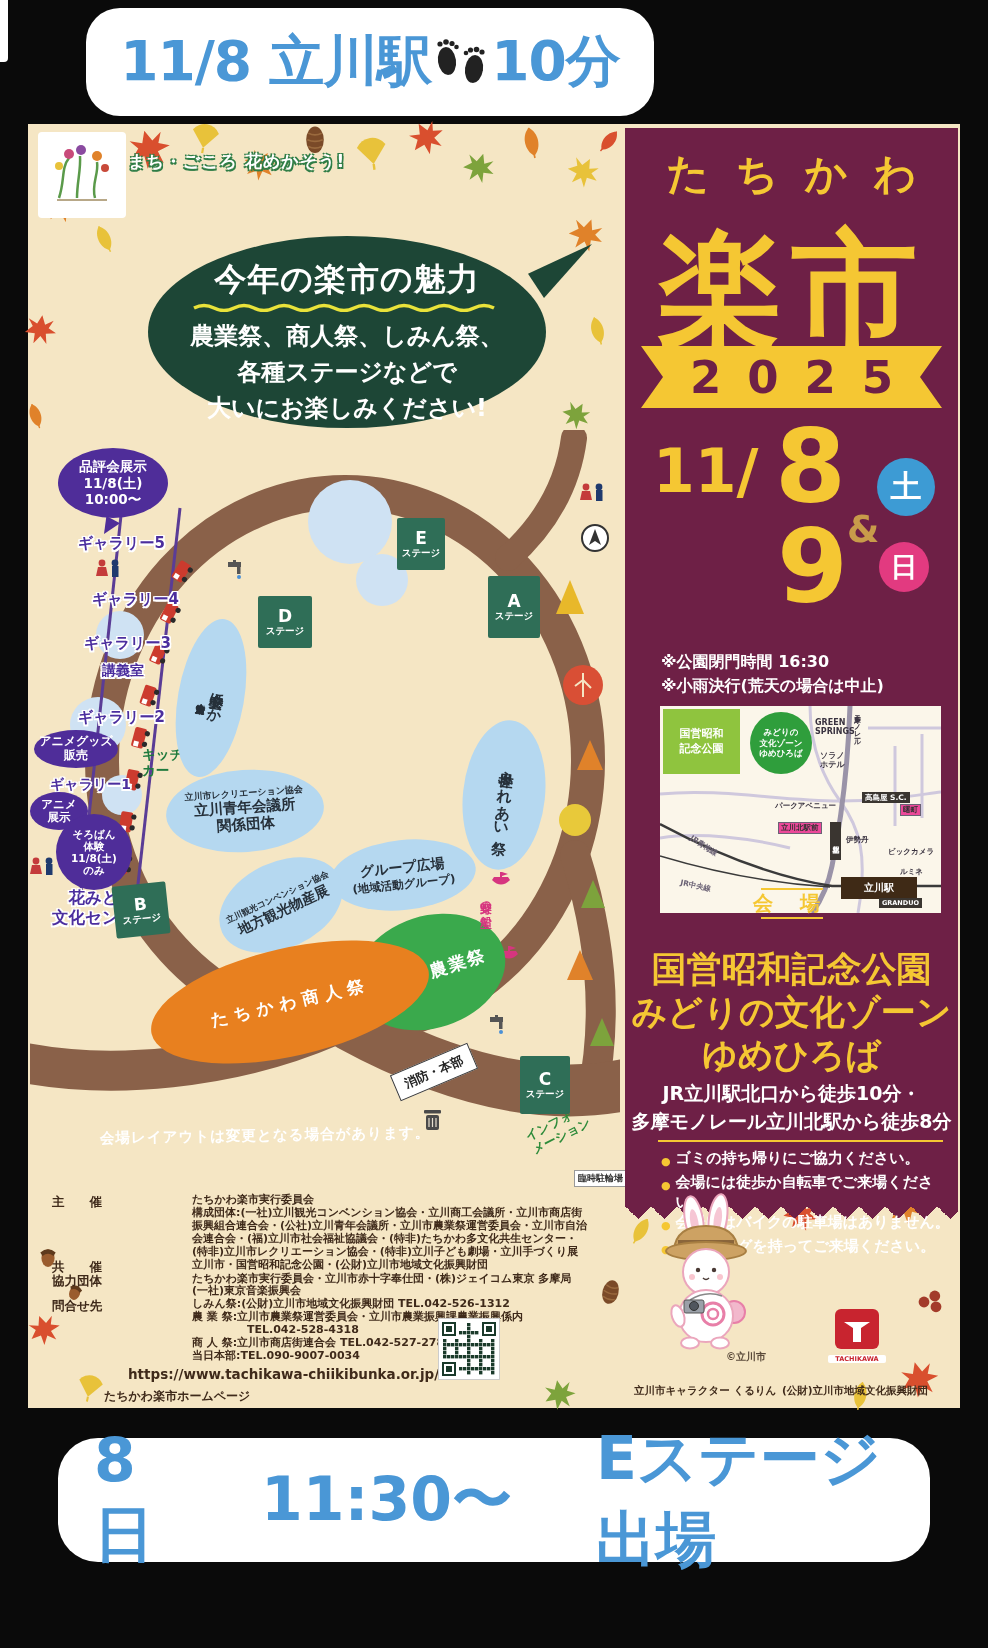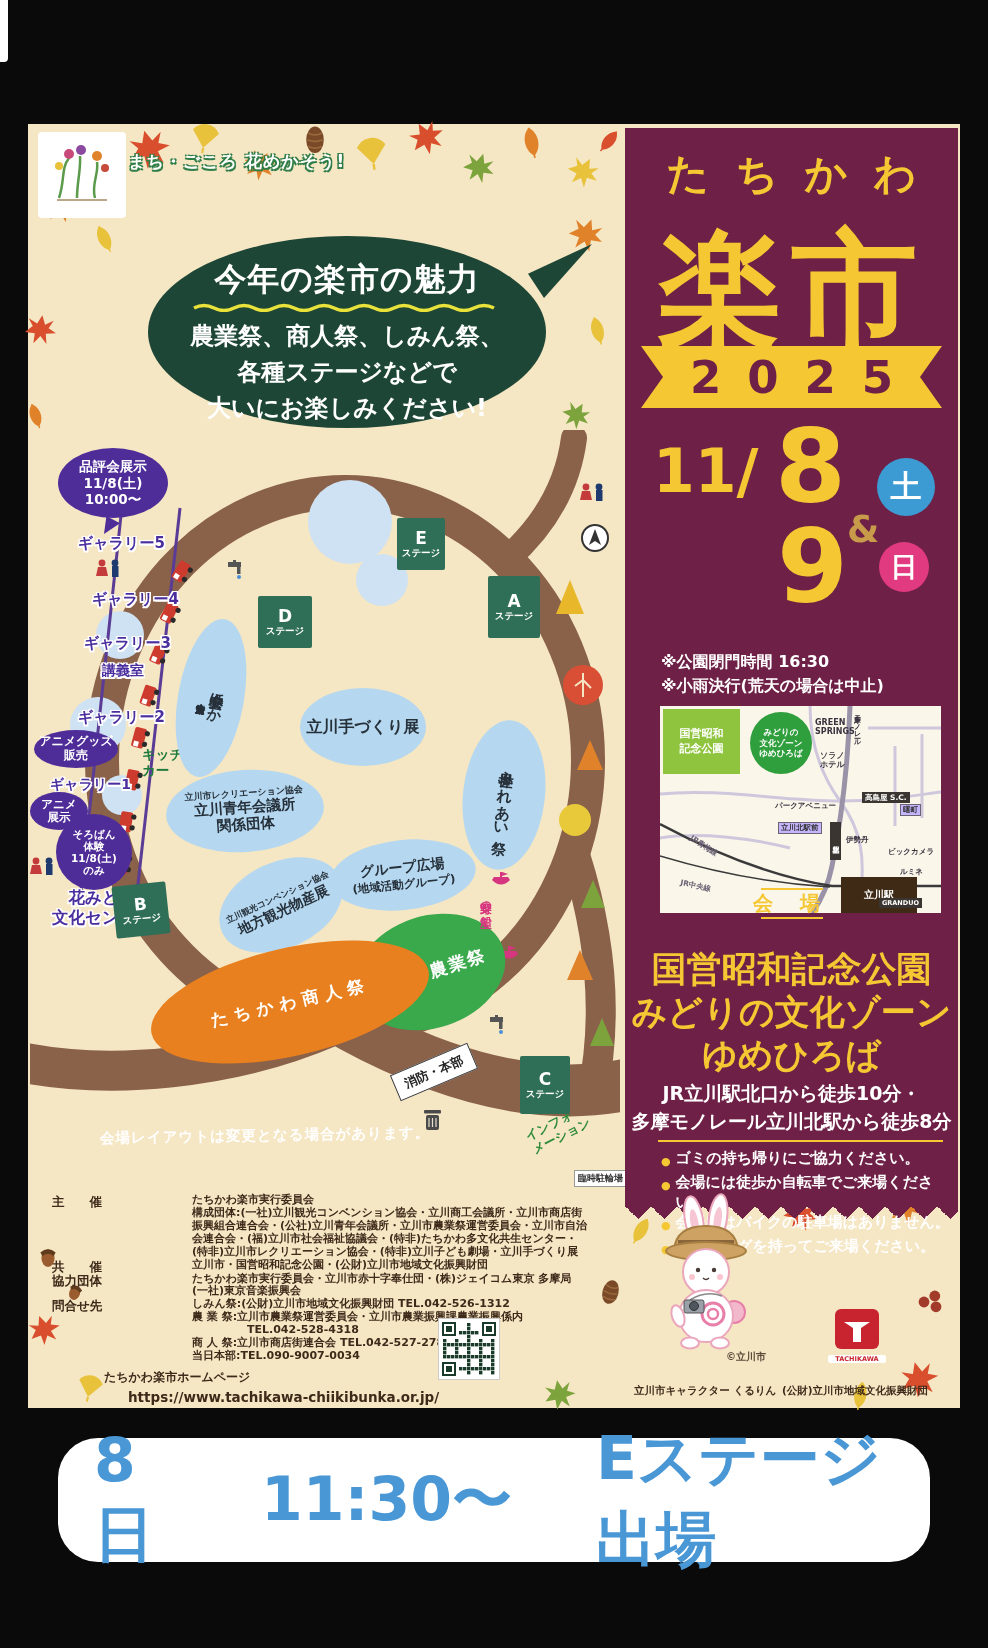--- a/index.html
+++ b/index.html
@@ -24,21 +24,21 @@
   .vt{writing-mode:vertical-rl;text-orientation:upright;}
   .panel{background:#6e2046;}
   .yellow{color:#f5c733;}
   .teeth{position:absolute;left:0;right:0;bottom:-13px;height:13px;
      background:conic-gradient(from -45deg at 50% 100%, #6e2046 90deg, transparent 0) 0 0/26px 13px repeat-x;}
   .ribbon{background:#f5c733;color:#6e2046;font-weight:800;
      clip-path:polygon(0 0,100% 0,calc(100% - 22px) 50%,100% 100%,0 100%,22px 50%);}
   .bullet{display:flex;align-items:flex-start;color:#fff;font-weight:700;font-size:15px;line-height:20px;}
   .bullet::before{content:"●";color:#f5c733;font-size:11px;margin:4px 5px 0 0;}
   .mini{position:absolute;color:#3a3340;font-weight:700;white-space:pre-line;line-height:1.15;}
-  .minibox{position:absolute;background:#c4b5fd;border:1px solid #6b6275;color:#333;font-weight:700;
+  .minibox{position:absolute;background:#ec4899;border:1px solid #6b6275;color:#333;font-weight:700;
            padding:0 2px;white-space:nowrap;}
   .minidark{position:absolute;background:#3a3530;color:#fff;font-weight:700;padding:1px 3px;
             white-space:nowrap;text-align:center;}
   .frow{display:flex;color:#3f2a1a;}
   .flabel{width:140px;flex:none;font-weight:800;font-size:12.5px;line-height:13px;padding-top:1px;}
   .fbody{font-size:11px;line-height:12.9px;font-weight:600;white-space:pre-line;width:420px;}
 </style>
 </head>
 <body>
 
@@ -360,21 +360,20 @@
     <span style="font-size:17px;">C</span>
       <span style="font-size:9.5px;">ステージ</span>
     </div>
 
   <div class="abs be" style="left:178px;top:618px;width:66px;height:160px;transform:rotate(10deg);">
     <div class="vt" style="height:150px;">
       <span style="display:block;font-size:14px;">安全安心ほか</span>
       <span style="display:block;font-size:9.5px;">立川市自治会連合会</span>
     </div>
   </div>
-  <div class="abs be" style="left:300px;top:688px;width:126px;height:78px;font-size:16px;">立川手づくり展</div>
   <div class="abs be" style="left:463px;top:720px;width:82px;height:150px;transform:rotate(6deg);">
     <div class="vt" style="height:140px;font-size:15px;">世界ふれあい祭</div>
   </div>
   <div class="abs be" style="left:166px;top:770px;width:158px;height:82px;transform:rotate(-4deg);line-height:1.2;">
     <span style="font-size:9px;">立川市レクリエーション協会</span>
     <span style="font-size:14.5px;">立川青年会議所</span>
     <span style="font-size:14.5px;">関係団体</span>
   </div>
   <div class="abs be" style="left:330px;top:840px;width:146px;height:70px;transform:rotate(-6deg);line-height:1.25;">
     <span style="font-size:14px;">グループ広場</span>
@@ -435,21 +434,21 @@
       <div class="minidark pre" style="left:202px;top:86px;font-size:7.5px;line-height:1.2;">高島屋
 S.C.</div>
       <div class="minibox" style="left:240px;top:98px;font-size:7.5px;">曙町</div>
       <div class="minibox" style="left:118px;top:116px;font-size:7.5px;">立川北駅前</div>
       <div class="minidark vt" style="left:170px;top:116px;height:34px;font-size:6.5px;padding:2px 1px;">立川北駅</div>
       <div class="mini" style="left:186px;top:130px;font-size:7.5px;">伊勢丹</div>
       <div class="mini" style="left:228px;top:142px;font-size:7.5px;">ビックカメラ</div>
       <div class="mini" style="left:240px;top:162px;font-size:7.5px;">ルミネ</div>
       <div class="mini" style="left:28px;top:136px;font-size:7.5px;transform:rotate(33deg);color:#6b6275;">JR青梅線</div>
       <div class="mini" style="left:20px;top:176px;font-size:7.5px;transform:rotate(12deg);color:#6b6275;">JR中央線</div>
-      <div class="abs flexc" style="left:181px;top:171px;width:76px;height:36px;background:#3f2a16;color:#fff;font-weight:700;font-size:10px;">立川駅</div>
+      <div class="abs flexc" style="left:181px;top:171px;width:76px;height:22px;background:#3f2a16;color:#fff;font-weight:700;font-size:10px;">立川駅</div>
       <div class="minidark" style="left:219px;top:192px;font-size:6.5px;">GRANDUO</div>
     </div>
 
     <div class="abs flexc" style="left:0;top:760px;width:100%;flex-direction:column;">
       <div style="width:62px;height:2px;background:#f5c733;"></div>
       <div class="yellow" style="font-size:20px;font-weight:800;letter-spacing:10px;">会 場</div>
       <div style="width:62px;height:2px;background:#f5c733;"></div>
     </div>
     <div class="abs yellow pre" style="left:0;top:820px;width:100%;text-align:center;font-size:35px;font-weight:800;line-height:1.23;">国営昭和記念公園
 みどりの文化ゾーン
@@ -483,22 +482,22 @@
 (一社)東京音楽振興会</div>
     </div>
     <div class="frow">
       <div class="flabel">問合せ先</div>
       <div class="fbody pre">しみん祭:(公財)立川市地域文化振興財団 TEL.042-526-1312
 農 業 祭:立川市農業祭運営委員会・立川市農業振興課農業振興係内
 　　　　　TEL.042-528-4318
 商 人 祭:立川市商店街連合会 TEL.042-527-2788
 当日本部:TEL.090-9007-0034</div>
     </div>
+    <div style="margin:3px 0 0 76px;font-size:13.5px;font-weight:800;color:#3f2a1a;">https://www.tachikawa-chiikibunka.or.jp/</div>
     <div style="margin:6px 0 0 52px;font-size:12px;font-weight:800;color:#3f2a1a;">たちかわ楽市ホームページ</div>
-    <div style="margin:3px 0 0 76px;font-size:13.5px;font-weight:800;color:#3f2a1a;">https://www.tachikawa-chiikibunka.or.jp/</div>
   </div>
 
   <svg class="abs" style="left:438px;top:1318px;background:#fff;border:1px solid #ccc;" width="60" height="60" id="qr">
       <rect width="60" height="60" fill="#fff"></rect>
       <rect x="3" y="3" width="14" height="14" fill="#1a3a2a"></rect>
       <rect x="5" y="5" width="10" height="10" fill="#fff"></rect>
       <rect x="7" y="7" width="6" height="6" fill="#1a3a2a"></rect>
       <rect x="43" y="3" width="14" height="14" fill="#1a3a2a"></rect>
       <rect x="45" y="5" width="10" height="10" fill="#fff"></rect>
       <rect x="47" y="7" width="6" height="6" fill="#1a3a2a"></rect>
@@ -603,20 +602,38 @@
   <div class="abs" style="left:634px;top:1384px;font-size:10.5px;color:#3f2a1a;font-weight:700;">立川市キャラクター くるりん</div>
   <div class="abs" style="left:782px;top:1384px;font-size:10.5px;color:#3f2a1a;font-weight:700;">(公財)立川市地域文化振興財団</div>
   <div class="abs" style="left:828px;top:1308px;width:58px;text-align:center;">
     <svg width="46" height="42">
       <rect x="1" y="1" width="44" height="40" rx="6" fill="#c8242f"></rect>
       <path d="M10,14 h26 l-9,6 v14 h-8 v-14 z" fill="#fff"></path>
     </svg>
     <div style="font-size:6.5px;font-weight:800;color:#c8242f;background:#fff;border-radius:2px;margin-top:1px;">TACHIKAWA</div>
   </div>
 
+  <div class="abs banner flexc" style="left:86px;top:8px;width:568px;height:108px;font-size:55px;letter-spacing:-1px;">
+    <span>11/8 立川駅</span>
+    <svg width="56" height="54" viewBox="0 0 56 54" style="margin:0 2px;">
+      <g fill="#222">
+        <ellipse cx="14" cy="26" rx="9" ry="14" transform="rotate(-8 14 26)"></ellipse>
+        <circle cx="7" cy="9" r="2.6"></circle>
+          <circle cx="13" cy="7" r="2.8"></circle>
+          <circle cx="19" cy="8.5" r="2.6"></circle>
+          <circle cx="23.5" cy="12" r="2.3"></circle>
+        <ellipse cx="41" cy="34" rx="9" ry="14" transform="rotate(8 41 34)"></ellipse>
+        <circle cx="33" cy="18" r="2.3"></circle>
+          <circle cx="37.5" cy="15" r="2.6"></circle>
+          <circle cx="43.5" cy="14.5" r="2.8"></circle>
+          <circle cx="49" cy="17" r="2.6"></circle>
+      </g>
+    </svg>
+    <span>10分</span>
+  </div>
 
   <div class="abs banner" style="left:58px;top:1438px;width:872px;height:124px;border-radius:40px;display:flex;align-items:center;font-size:60px;padding-left:36px;box-sizing:border-box;">
     <span>8日</span>
     <span style="margin-left:83px;">11:30〜</span>
     <span style="margin-left:84px;">Eステージ出場</span>
   </div>
 
 </div>
 
 </body></html>

